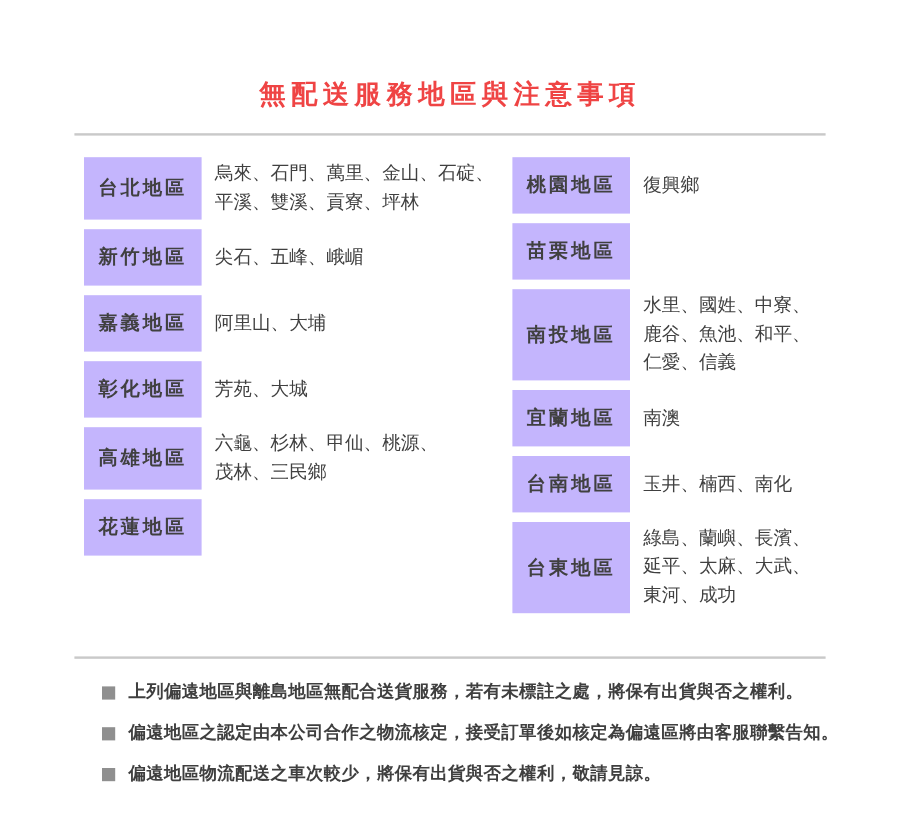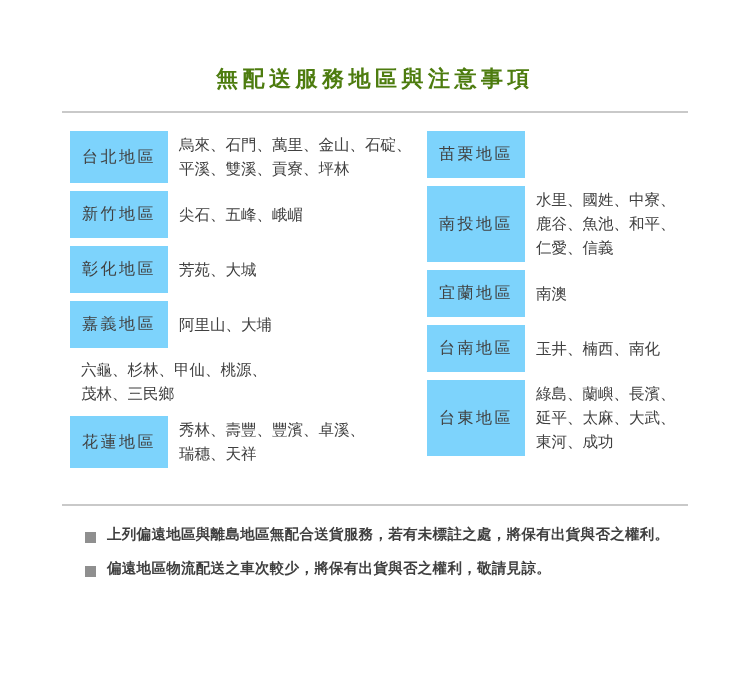--- a/index.html
+++ b/index.html
@@ -11,21 +11,21 @@
     font-family: "Liberation Sans", sans-serif;
     color: #454545;
     overflow: hidden;
   }
   .page-title {
     margin: 64px 0 0 0;
     text-align: center;
     font-size: 22px;
     font-weight: bold;
     letter-spacing: 4.5px;
-    color: #4d7c0f;
+    color: #ef4444;
   }
   .divider {
     height: 2px;
     background: #c9c9c9;
     margin: 17px 62px 0 62px;
   }
   .tables {
     display: flex;
     align-items: flex-start;
     padding: 18px 60px 0 70px;
@@ -34,26 +34,26 @@
   .col-right { flex: 1; }
   .region-row {
     display: flex;
     align-items: stretch;
     min-height: 47px;
     margin-bottom: 8px;
   }
   .region-label {
     flex: 0 0 98px;
     width: 98px;
-    background: #7dd3fc;
+    background: #c4b5fd;
     display: flex;
     align-items: center;
     justify-content: center;
     font-size: 16px;
-    font-weight: normal;
+    font-weight: bold;
     letter-spacing: 2.5px;
     color: #404040;
     text-align: center;
   }
   .region-areas {
     flex: 1;
     display: flex;
     align-items: center;
     padding: 2px 0 2px 11px;
     font-size: 15.5px;
@@ -64,21 +64,21 @@
   .divider-bottom {
     height: 2px;
     background: #c9c9c9;
     margin: 28px 62px 0 62px;
   }
   .notes {
     padding: 18px 35px 0 85px;
   }
   .note {
     display: flex;
-    align-items: center;
+    align-items: flex-start;
     margin-bottom: 13px;
   }
   .square-bullet {
     flex: 0 0 11px;
     width: 11px;
     height: 11px;
     background: #8f8f8f;
     margin: 5px 11px 0 0;
   }
   .note-text {
@@ -102,39 +102,42 @@
     <div class="region-row">
       <div class="region-label">台北地區</div>
       <div class="region-areas">烏來、石門、萬里、金山、石碇、
 平溪、雙溪、貢寮、坪林</div>
     </div>
     <div class="region-row">
       <div class="region-label">新竹地區</div>
       <div class="region-areas">尖石、五峰、峨嵋</div>
     </div>
     <div class="region-row">
+      <div class="region-label">嘉義地區</div>
+      <div class="region-areas">阿里山、大埔</div>
+    </div>
+    <div class="region-row">
       <div class="region-label">彰化地區</div>
       <div class="region-areas">芳苑、大城</div>
     </div>
     <div class="region-row">
-      <div class="region-label">嘉義地區</div>
-      <div class="region-areas">阿里山、大埔</div>
-    </div>
-    <div class="region-row">
+      <div class="region-label">高雄地區</div>
       <div class="region-areas">六龜、杉林、甲仙、桃源、
 茂林、三民鄉</div>
     </div>
     <div class="region-row">
       <div class="region-label">花蓮地區</div>
-      <div class="region-areas">秀林、壽豐、豐濱、卓溪、
-瑞穗、天祥</div>
     </div>
   </div>
 
   <div class="col-right">
+    <div class="region-row">
+      <div class="region-label">桃園地區</div>
+      <div class="region-areas">復興鄉</div>
+    </div>
     <div class="region-row">
       <div class="region-label">苗栗地區</div>
     </div>
     <div class="region-row">
       <div class="region-label">南投地區</div>
       <div class="region-areas">水里、國姓、中寮、
 鹿谷、魚池、和平、
 仁愛、信義</div>
     </div>
     <div class="region-row">
@@ -157,15 +160,19 @@
 
 <div class="divider-bottom"></div>
 
 <div class="notes">
   <div class="note">
     <span class="square-bullet"></span>
     <span class="note-text">上列偏遠地區與離島地區無配合送貨服務，若有未標註之處，將保有出貨與否之權利。</span>
   </div>
   <div class="note">
     <span class="square-bullet"></span>
+    <span class="note-text">偏遠地區之認定由本公司合作之物流核定，接受訂單後如核定為偏遠區將由客服聯繫告知。</span>
+  </div>
+  <div class="note">
+    <span class="square-bullet"></span>
     <span class="note-text">偏遠地區物流配送之車次較少，將保有出貨與否之權利，敬請見諒。</span>
   </div>
 </div>
 
 </body></html>

